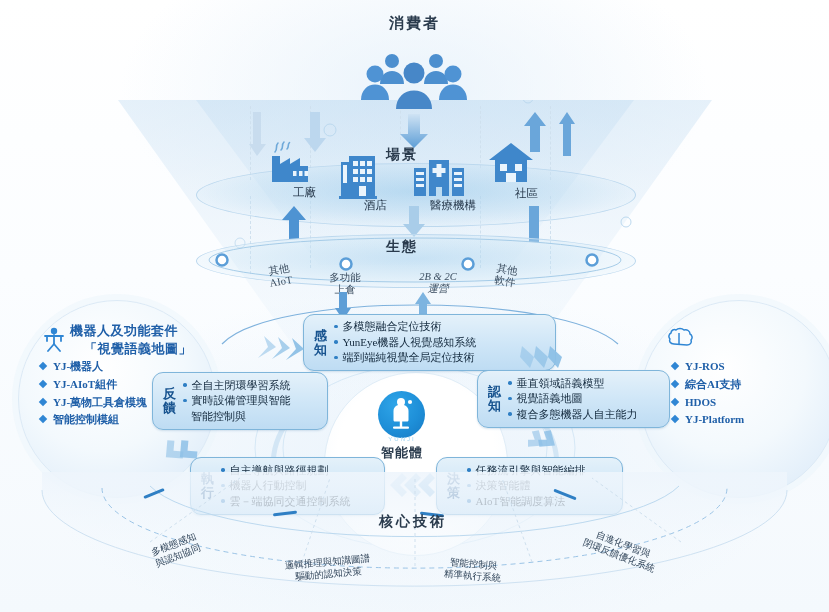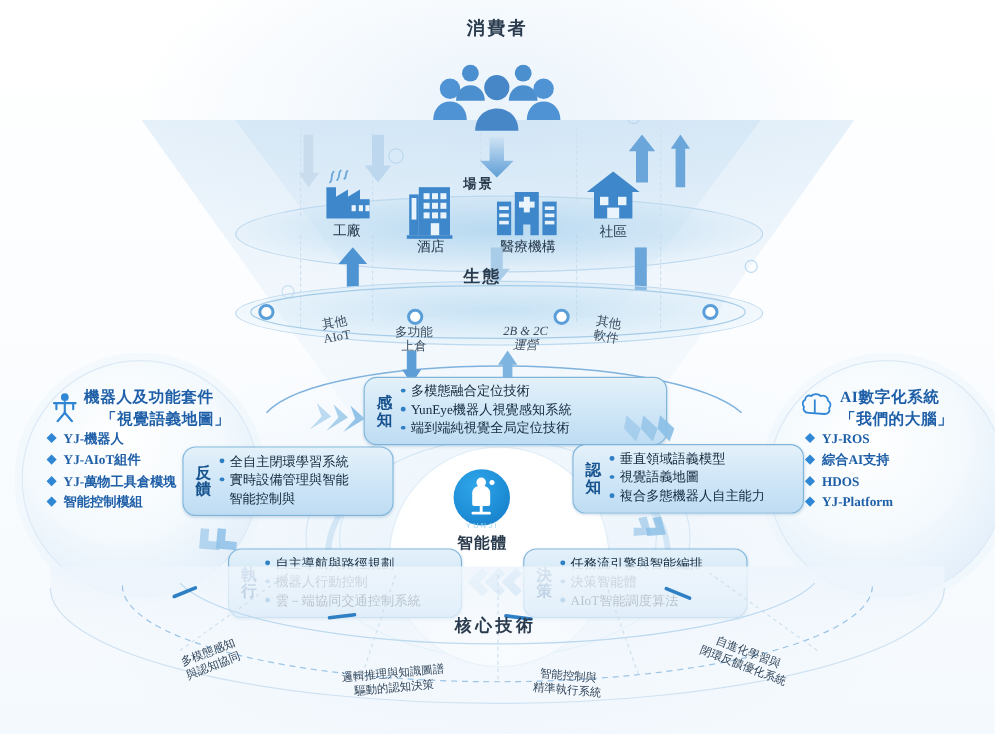--- a/index.html
+++ b/index.html
@@ -53,21 +53,21 @@
     border:1px solid #bcd8ee;border-radius:50%;
     background:radial-gradient(ellipse at 50% 45%, rgba(150,200,234,.55) 0%, rgba(186,219,241,.42) 48%, rgba(226,240,250,.18) 76%, rgba(255,255,255,0) 100%);
   }
   .eco-ellipse{
     position:absolute;left:196px;top:234px;width:438px;height:52px;
     border:1px solid #bcd8ee;border-radius:50%;
     background:radial-gradient(ellipse at 50% 45%, rgba(168,210,238,.55) 0%, rgba(197,226,244,.4) 50%, rgba(232,244,252,.15) 80%, rgba(255,255,255,0) 100%);
   }
 
   .scene-label{
-    position:absolute;font-size:11.5px;color:#27394c;white-space:nowrap;text-align:center;
+    position:absolute;font-size:11.5px;color:#27394c;white-space:nowrap;text-align:right;
   }
   .eco-label{
     position:absolute;font-size:10.5px;color:#3a4c5f;white-space:nowrap;text-align:center;
     line-height:1.15;
   }
 
   
   .arw{position:absolute;}
 
   
@@ -196,21 +196,21 @@
     <path d="M11 0l11 14h-6v26H6V14H0z" fill="#6aa6da"></path>
   </svg>
   <svg class="arw" style="left:248px;top:112px;width:18px;height:52px;">
     <path d="M5 0h8v32h5L9 44 1 32h4z" fill="#c8dcee"></path>
   </svg>
   <svg class="arw" style="left:558px;top:112px;width:18px;height:52px;">
     <path d="M9 0l8 12h-4v32H5V12H1z" fill="#6aa6da"></path>
   </svg>
 
   <div class="scene-ellipse"></div>
-  <div class="sec-title" style="left:386px;top:146px;font-size:11px;">場景</div>
+  <div class="sec-title" style="left:386px;top:146px;font-size:14px;">場景</div>
 
   <svg class="abs" style="left:266px;top:140px;width:46px;height:45px;">
     <g fill="#3f87cb">
       <path d="M6 16h8v26H6z"></path>
         <path d="M14 24l10-6v24H14z"></path>
         <path d="M24 24l10-6v24H24z"></path>
       <rect x="34" y="26" width="8" height="16"></rect>
       <rect x="27" y="31" width="3.5" height="5" fill="#eaf4fc"></rect>
       <rect x="33" y="31" width="3.5" height="5" fill="#eaf4fc"></rect>
       <rect x="38.5" y="31" width="3.5" height="5" fill="#eaf4fc"></rect>
@@ -289,21 +289,21 @@
   <div class="eco-ellipse"></div>
   <svg class="abs" style="left:196px;top:234px;width:438px;height:56px;">
     <ellipse cx="219" cy="26" rx="206" ry="22" fill="none" stroke="#a6cce8" stroke-width="1"></ellipse>
     <g fill="#ffffff" stroke="#5b9ed8" stroke-width="2.5">
       <circle cx="26" cy="26" r="5.5"></circle>
       <circle cx="150" cy="30" r="5.5"></circle>
       <circle cx="272" cy="30" r="5.5"></circle>
       <circle cx="396" cy="26" r="5.5"></circle>
     </g>
   </svg>
-  <div class="sec-title" style="left:386px;top:222px;font-size:14px;text-align:right;">生態</div>
+  <div class="sec-title" style="left:386px;top:238px;font-size:14px;text-align:right;">生態</div>
 
   <div class="eco-label" style="left:252px;top:264px;width:56px;transform:rotate(-10deg);">
     <div>其他</div>
     <div>AIoT</div>
   </div>
   <div class="eco-label" style="left:315px;top:272px;width:60px;">
     <div>多功能</div>
     <div>上倉</div>
   </div>
   <div class="eco-label" style="left:404px;top:271px;width:68px;font-style:italic;">
@@ -348,24 +348,20 @@
     <div><span class="dia"></span><span>智能控制模組</span></div>
   </div>
 
   <div class="side-circle" style="left:640px;top:300px;"></div>
   <svg class="abs" style="left:668px;top:327px;width:26px;height:22px;">
     <g fill="none" stroke="#2f86d4" stroke-width="1.5" stroke-linejoin="round">
       <path d="M6 17c-4 0-5-3-4-5-2-2-1-5 1-6 0-3 3-4 5-3 2-2 6-2 8 0 3-1 6 1 6 4 2 1 3 4 1 6 1 3-1 5-4 5z"></path>
       <path d="M11 6v11"></path>
     </g>
   </svg>
-  <div class="circ-head" style="left:700px;top:322px;">
-    <div>AI數字化系統</div>
-    <div>「我們的大腦」</div>
-  </div>
   <div class="circ-list" style="left:672px;top:358px;">
     <div><span class="dia"></span><span>YJ-ROS</span></div>
     <div><span class="dia"></span><span>綜合AI支持</span></div>
     <div><span class="dia"></span><span>HDOS</span></div>
     <div><span class="dia"></span><span>YJ-Platform</span></div>
   </div>
 
   <svg class="abs" style="left:250px;top:340px;width:330px;height:215px;">
     <g fill="none" stroke="#d6e8f6" stroke-width="1">
       <ellipse cx="165" cy="108" rx="160" ry="100"></ellipse>

